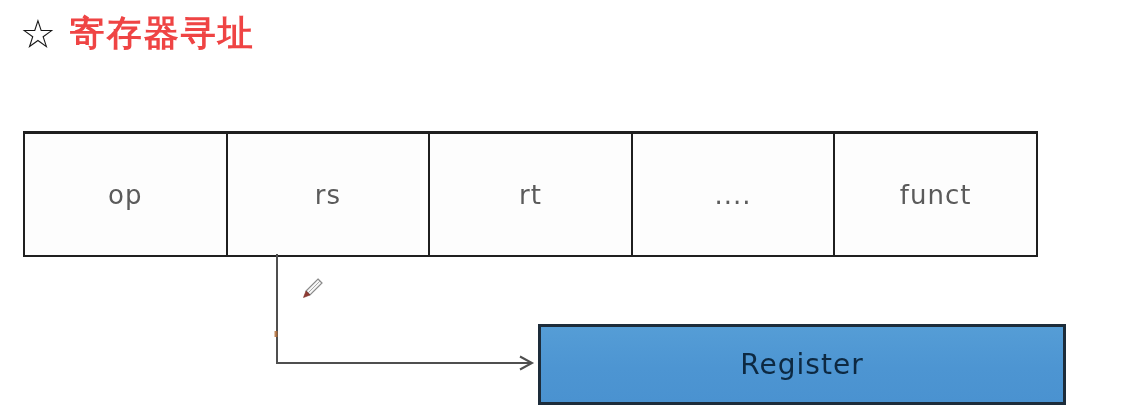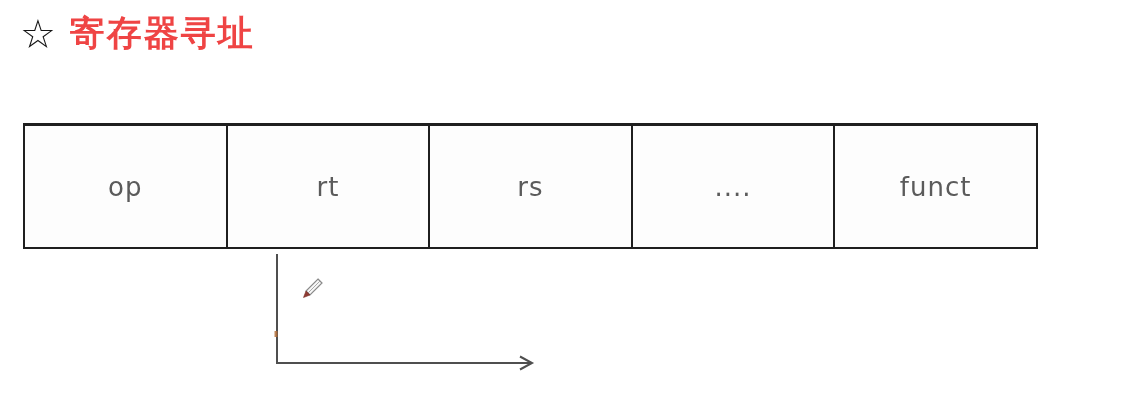--- a/index.html
+++ b/index.html
@@ -36,21 +36,21 @@
     font-size: 35px;
     font-weight: 700;
     letter-spacing: 2px;
     color: #ef4444;
   }
 
   
   .instruction-row {
     position: absolute;
     left: 23px;
-    top: 123px;
+    top: 131px;
     width: 1015px;
     height: 126px;
     border: 2px solid #1f1f1f;
     border-top-width: 3px;
     box-sizing: border-box;
     display: flex;
     background: #fdfdfd;
   }
   .field-cell {
     flex: 1 1 0;
@@ -114,24 +114,24 @@
   <div class="title-row">
     <span class="star-icon">☆</span>
     <span class="page-title">寄存器寻址</span>
   </div>
 
   <div class="instruction-row">
     <div class="field-cell">
       <span class="field-label">op</span>
     </div>
     <div class="field-cell">
-      <span class="field-label">rt</span>
+      <span class="field-label">rs</span>
     </div>
     <div class="field-cell">
-      <span class="field-label">rs</span>
+      <span class="field-label">rt</span>
     </div>
     <div class="field-cell">
       <span class="field-label">....</span>
     </div>
     <div class="field-cell">
       <span class="field-label">funct</span>
     </div>
   </div>
 
   <svg class="connector-svg" viewBox="0 0 1139 419" xmlns="http://www.w3.org/2000/svg">
@@ -139,14 +139,17 @@
     <polyline points="520,356.5 532,363 520,369.5" fill="none" stroke="#4f4f4f" stroke-width="2"></polyline>
     <line x1="276" y1="331" x2="276" y2="337" stroke="#b4713d" stroke-width="3" opacity="0.85"></line>
   </svg>
 
   <svg class="pen-cursor" viewBox="0 0 26 26" xmlns="http://www.w3.org/2000/svg">
     <polygon points="18,3 22,7 10,19 6,15" fill="#f7f7f7" stroke="#8a8a8a" stroke-width="1.2"></polygon>
     <line x1="20" y1="5" x2="8" y2="17" stroke="#aaaaaa" stroke-width="1"></line>
     <polygon points="6,15 10,19 3.5,21.5" fill="#8e3b32" stroke="#7a2f28" stroke-width="0.6"></polygon>
   </svg>
 
+  <div class="register-box">
+    <span class="register-label">Register</span>
+  </div>
 
 </div>
 
 </body></html>

